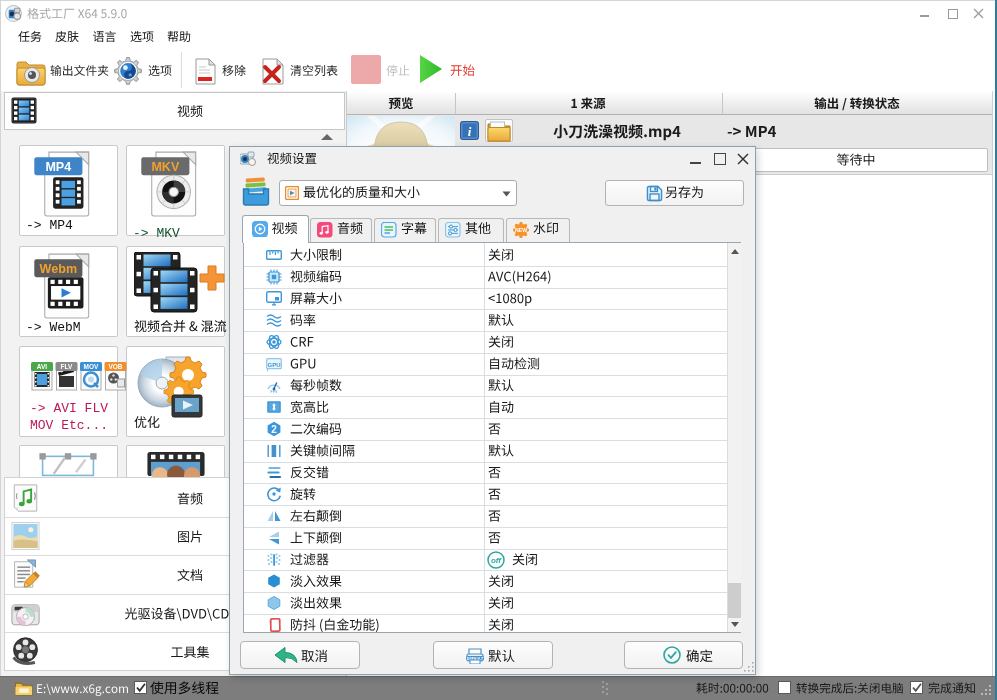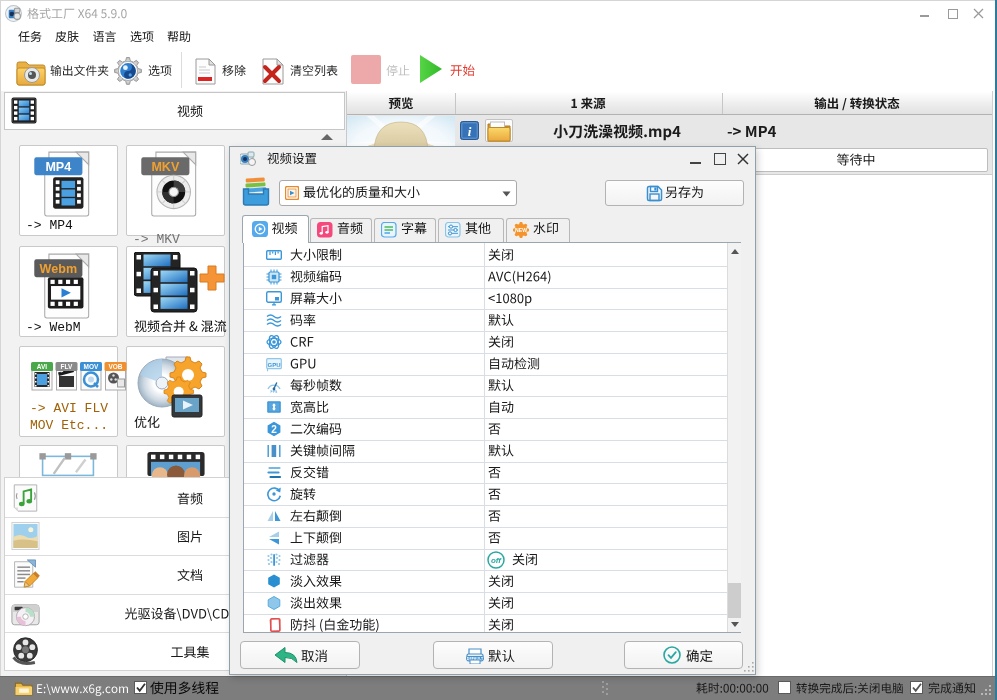--- a/index.html
+++ b/index.html
@@ -156,21 +156,21 @@
         <line x1="16" y1="27" x2="16" y2="31.5"></line>
         <line x1="0.5" y1="16" x2="5" y2="16"></line>
         <line x1="27" y1="16" x2="31.5" y2="16"></line>
         <line x1="5" y1="5" x2="8.2" y2="8.2"></line>
         <line x1="23.8" y1="23.8" x2="27" y2="27"></line>
         <line x1="27" y1="5" x2="23.8" y2="8.2"></line>
         <line x1="5" y1="27" x2="8.2" y2="23.8"></line>
       </g>
     </g>
   </svg>
-<div class="abs" style="left:133px;top:232px;width:90px;height:24px;font:13px 'Liberation Mono',monospace;color:#737373">-&gt; MKV</div>
+<div class="abs" style="left:133px;top:226px;width:90px;height:24px;font:13px 'Liberation Mono',monospace;color:#14532d">-&gt; MKV</div>
 <svg style="position:absolute;left:33px;top:251px;" width="58" height="68" viewBox="0 0 53 65">
     <path d="M14 3 L52 3 L52 62 Q52 64 50 64 L12 64 Q10 64 10 62 L10 18 L14 14Z" fill="#fdfdfd" stroke="#a9a9a9"></path>
 <path d="M40 3 L52 15 L52 3Z" fill="#e8e8e8" stroke="#a9a9a9"></path>
 <rect x="0" y="8" width="46" height="17" rx="2" fill="#5a5a5a"></rect>
 <text x="23" y="21" font-family="Liberation Sans, sans-serif" font-size="12" font-weight="bold" fill="#f0a030" text-anchor="middle">Webm</text>
 <g transform="translate(13,25)">
       <rect width="34" height="30" rx="2" fill="#1d1d1d"></rect>
 <g fill="#fff">
         <rect x="2.5" y="2.5" width="4" height="4"></rect>
         <rect x="9.9" y="2.5" width="4" height="4"></rect>
@@ -271,21 +271,21 @@
       <g fill="#ddd">
         <circle cx="9" cy="13.5" r="1.2"></circle>
         <circle cx="6.8" cy="17.5" r="1.2"></circle>
         <circle cx="11.2" cy="17.5" r="1.2"></circle>
       </g>
       <rect x="13" y="17" width="7" height="8" fill="#e8e8e8" stroke="#999"></rect>
 <rect x="0" y="0" width="22" height="9" rx="1.5" fill="#ef8f2f"></rect>
       <text x="11" y="7" font-family="Liberation Sans, sans-serif" font-size="6.5" font-weight="bold" fill="#fff" text-anchor="middle">VOB</text>
     </g>
   </svg>
-<div class="abs" style="left:30px;top:400px;width:92px;font:13px 'Liberation Mono',monospace;color:#a16207;line-height:17px">-&gt; AVI FLV<br>MOV Etc...</div>
+<div class="abs" style="left:30px;top:400px;width:92px;font:13px 'Liberation Mono',monospace;color:#be185d;line-height:17px">-&gt; AVI FLV<br>MOV Etc...</div>
 <svg style="position:absolute;left:136px;top:355px;" width="72" height="63" viewBox="0 0 72 63">
     <defs>
       <radialGradient id="cdg">
         <stop offset="0.35" stop-color="#fff"></stop>
         <stop offset="0.75" stop-color="#cdd8e2"></stop>
         <stop offset="1" stop-color="#9fb4c4"></stop>
       </radialGradient>
     </defs>
 <path d="M30 2 L52 2 L52 44 L30 44Z" fill="#dfe6ec" stroke="#aab" stroke-width="1"></path>
 <circle cx="26" cy="28" r="24" fill="url(#cdg)" stroke="#9ab"></circle>

